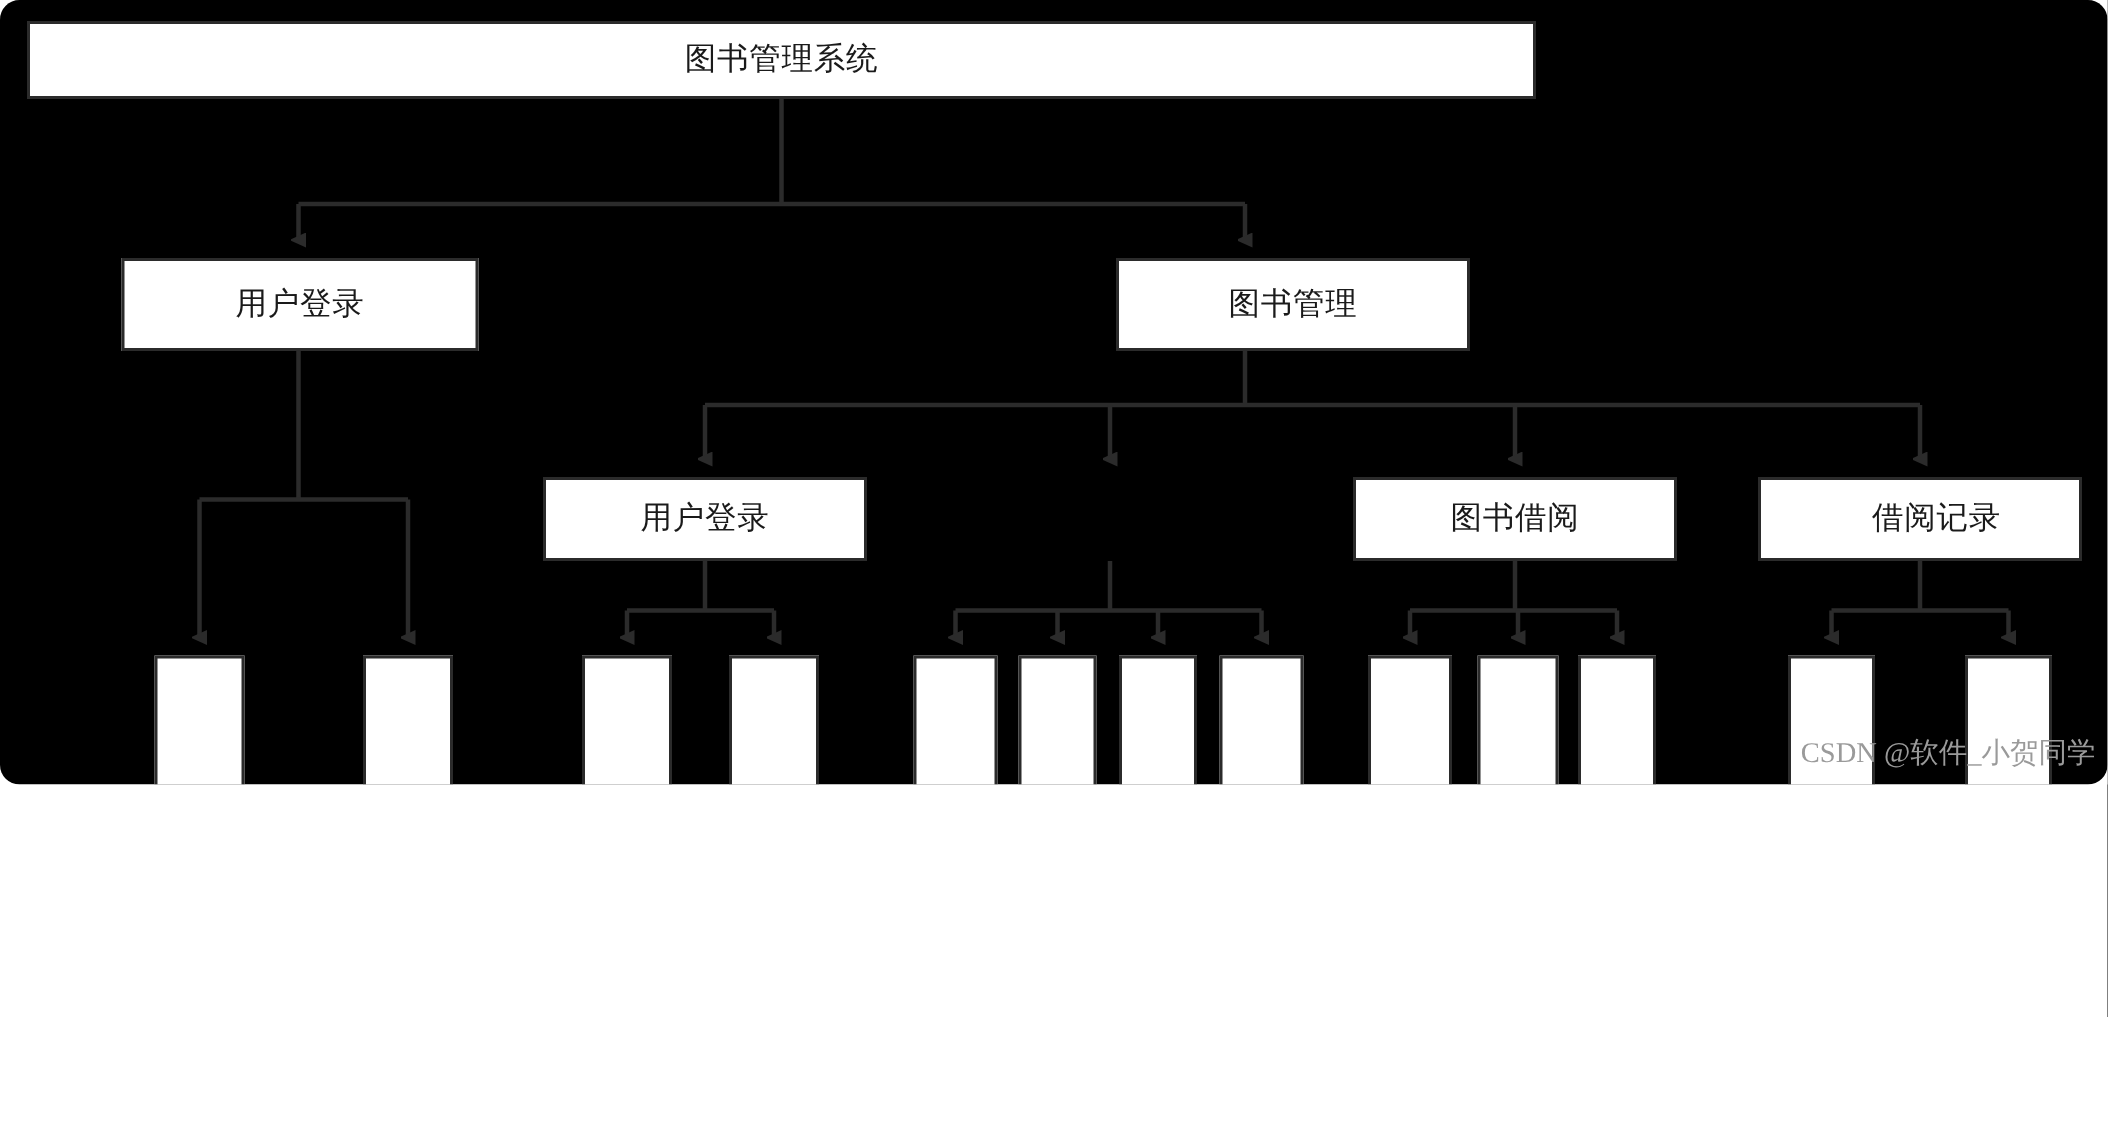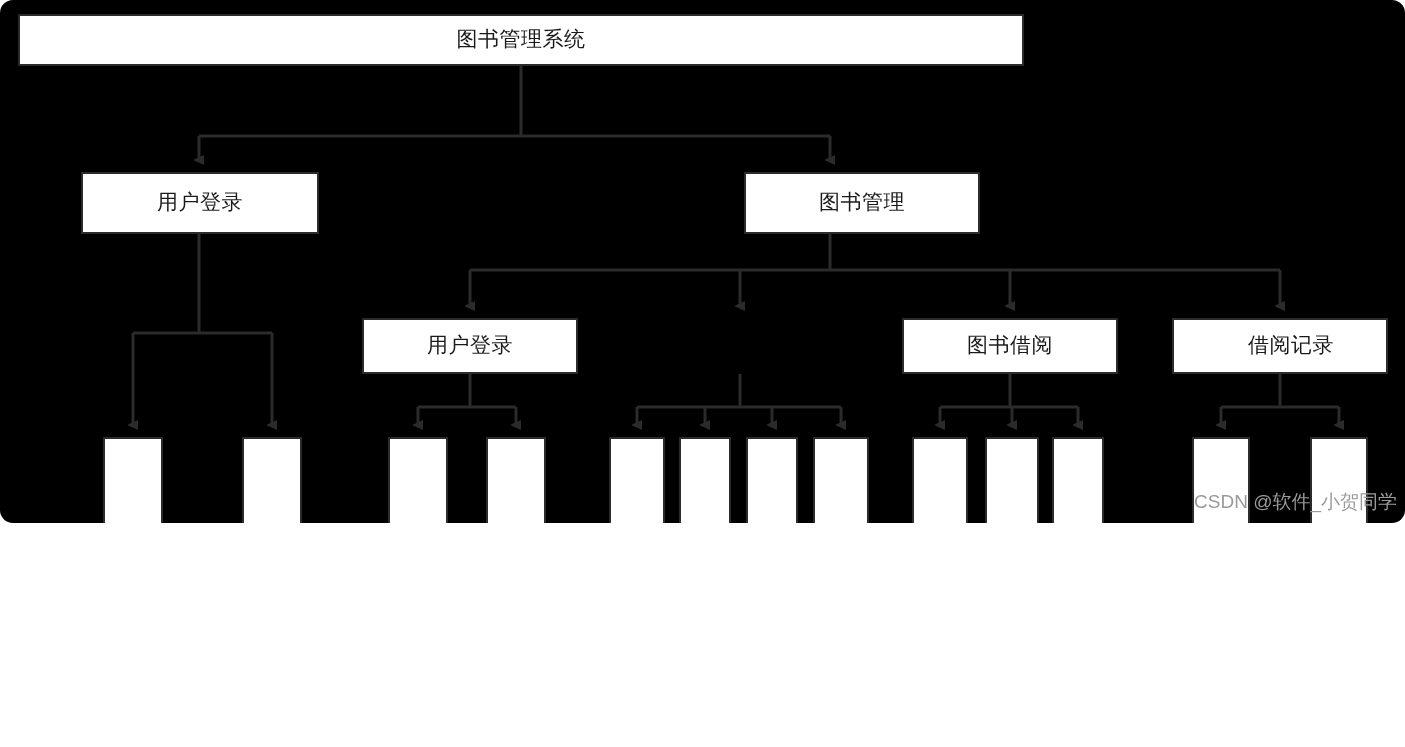--- a/index.html
+++ b/index.html
@@ -56,21 +56,21 @@
     font-size: 21px;
     letter-spacing: 0.5px;
   }
   #watermark {
     position: absolute;
     right: 8px;
     bottom: 8px;
     font-size: 19px;
     color: #9a9a9a;
     white-space: nowrap;
-    font-family: Liberation Sans, sans-serif;
+    font-family: Liberation Serif, serif;
   }
 </style>
 </head>
 <body>
 
 <div id="diagram-root">
 
   <svg id="edges-layer" viewBox="0 0 1405 747" xmlns="http://www.w3.org/2000/svg">
     <defs>
       <marker id="arrowhead" markerWidth="10" markerHeight="10" refX="5" refY="5" orient="auto" markerUnits="userSpaceOnUse">

